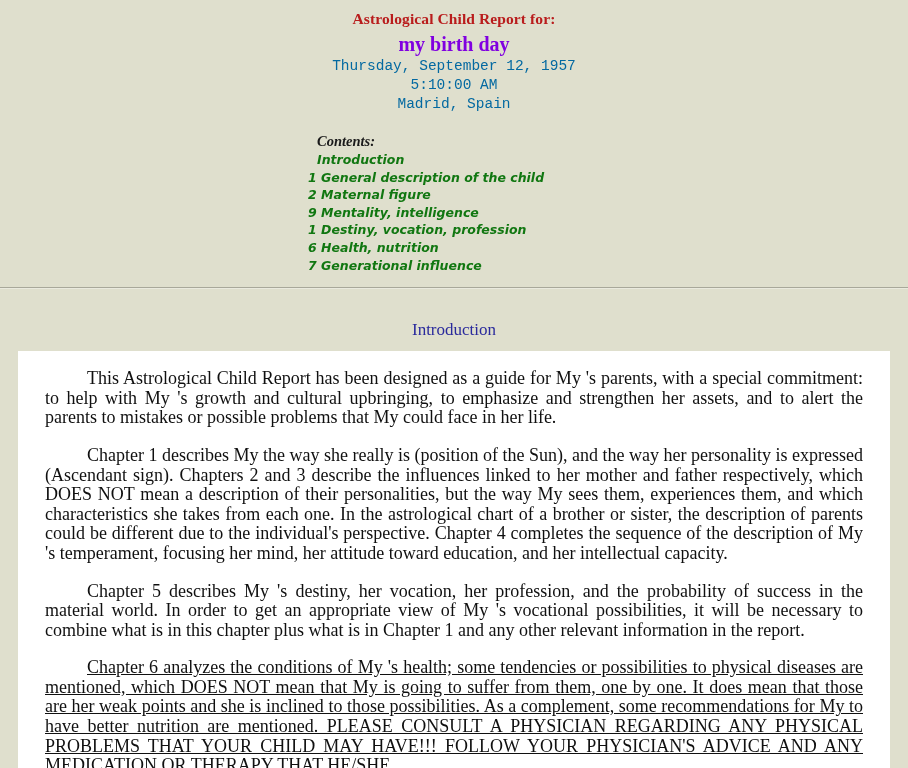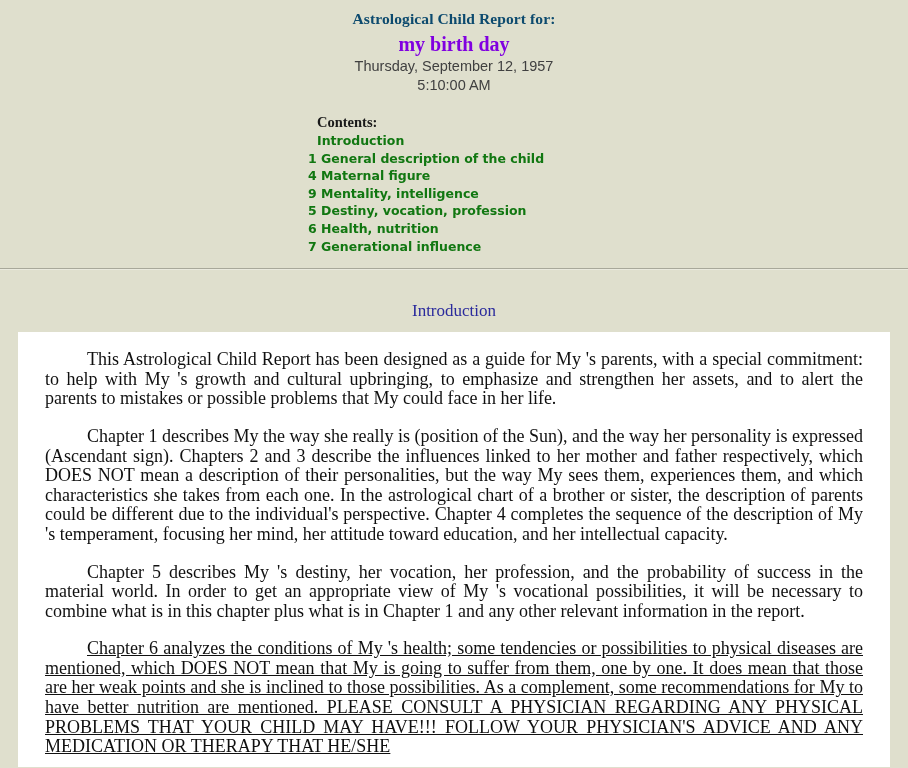--- a/index.html
+++ b/index.html
@@ -18,50 +18,51 @@
 
   
   .header {
     text-align: center;
     padding-top: 9px;
   }
   .report-title {
     font-family: "Liberation Serif", "DejaVu Serif", serif;
     font-size: 15.5px;
     font-weight: bold;
-    color: #0c4a6e;
+    color: #b91c1c;
     line-height: 20px;
     letter-spacing: 0.1px;
   }
   .person-name {
     font-family: "Liberation Serif", "DejaVu Serif", serif;
     font-size: 20px;
     font-weight: bold;
     color: #8000e0;
     line-height: 26px;
     margin-top: 2px;
   }
   .birth-line {
-    font-family: Liberation Sans, sans-serif;
+    font-family: Liberation Mono, monospace;
     font-size: 14.5px;
-    color: #404040;
+    color: #0369a1;
     line-height: 19px;
   }
 
   
   .contents-wrap {
     width: 908px;
     padding-top: 18px;
     padding-bottom: 8px;
   }
   .contents-inner {
     width: 300px;
     margin: 0 auto;
     padding-left: 8px;
     text-align: left;
+    font-style: italic;
   }
   .contents-label {
     font-family: "Liberation Serif", "DejaVu Serif", serif;
     font-size: 14.5px;
     font-weight: bold;
     color: #1a1a1a;
     line-height: 19px;
     padding-left: 9px;
   }
   .toc-list {
@@ -128,31 +129,32 @@
   }
 </style>
 </head>
 <body>
 
 <div class="header">
   <div class="report-title">Astrological Child Report for:</div>
   <div class="person-name">my birth day</div>
   <div class="birth-line">Thursday, September 12, 1957</div>
   <div class="birth-line">5:10:00 AM</div>
+  <div class="birth-line">Madrid, Spain</div>
 </div>
 
 <div class="contents-wrap">
   <div class="contents-inner">
     <div class="contents-label">Contents:</div>
     <div class="toc-list">
       <a class="toc-item toc-intro">Introduction</a>
       <a class="toc-item">1 General description of the child</a>
-      <a class="toc-item">4 Maternal figure</a>
+      <a class="toc-item">2 Maternal figure</a>
       <a class="toc-item">9 Mentality, intelligence</a>
-      <a class="toc-item">5 Destiny, vocation, profession</a>
+      <a class="toc-item">1 Destiny, vocation, profession</a>
       <a class="toc-item">6 Health, nutrition</a>
       <a class="toc-item">7 Generational influence</a>
     </div>
   </div>
 </div>
 
 <hr class="divider">
 
 <div class="chapter-heading">Introduction</div>
 

